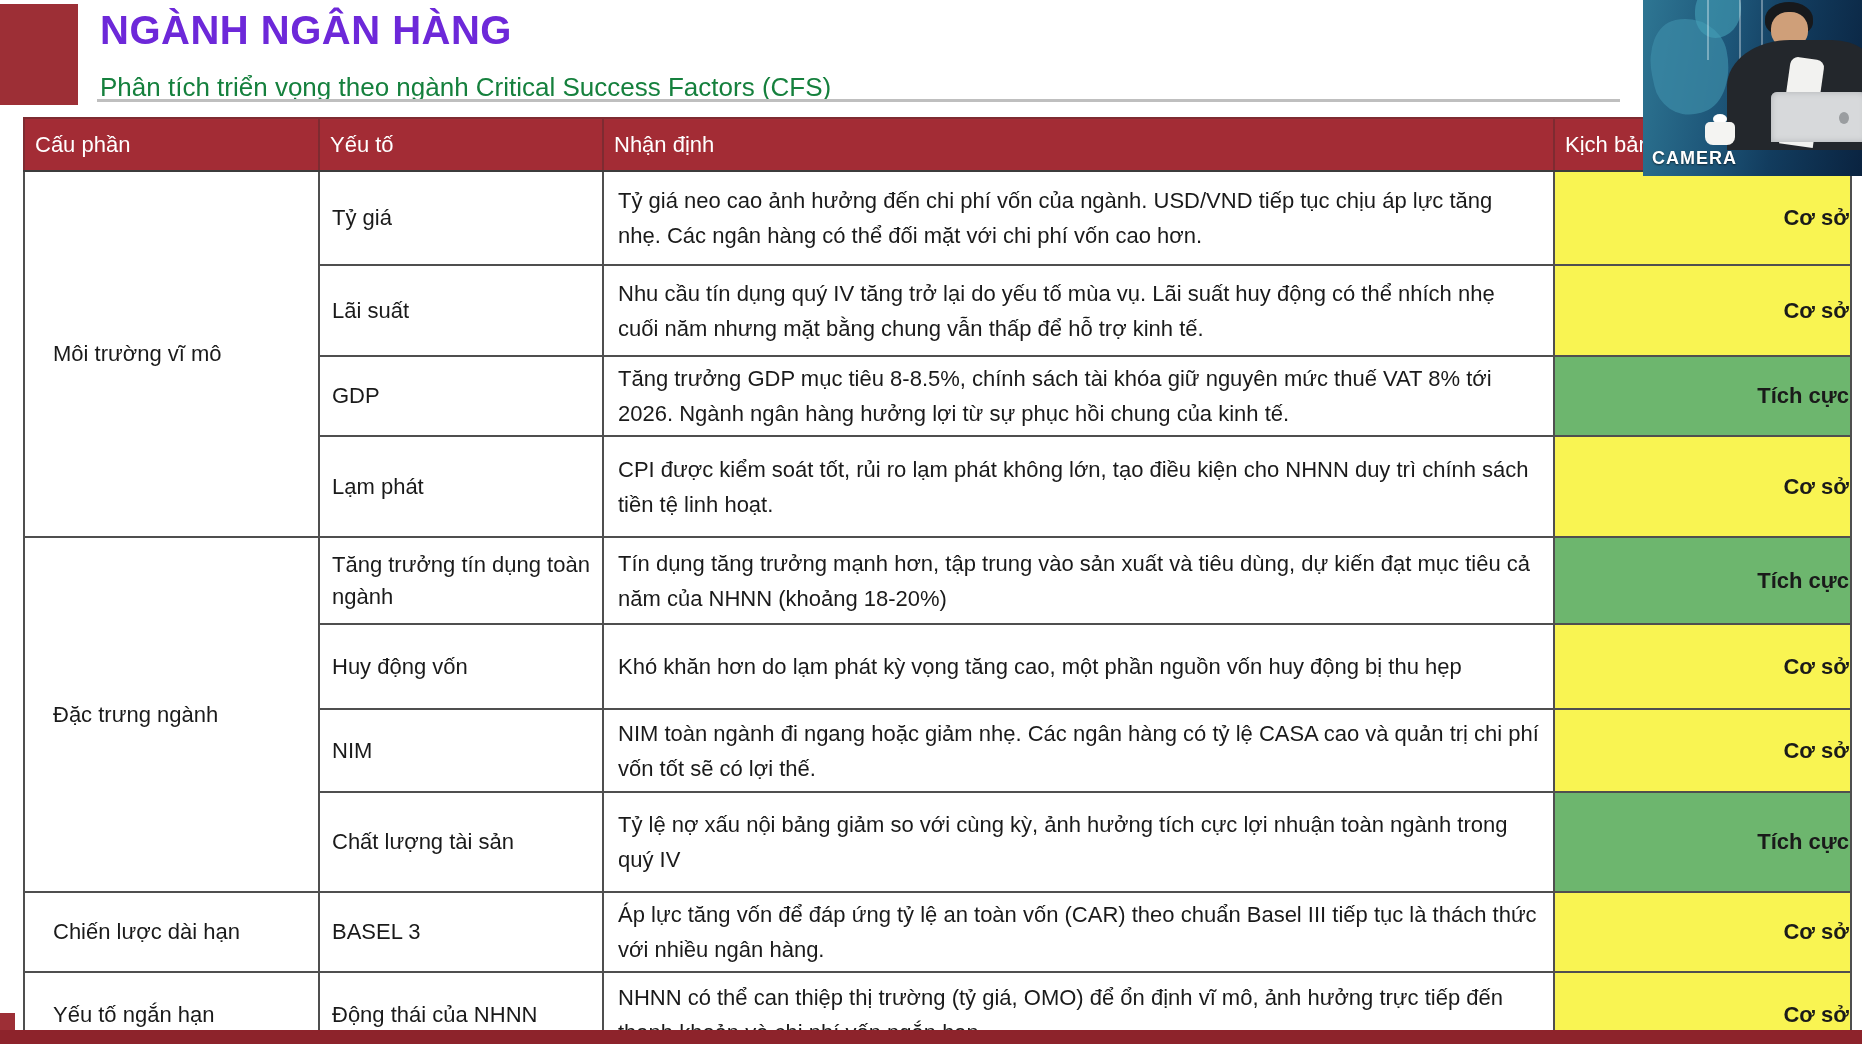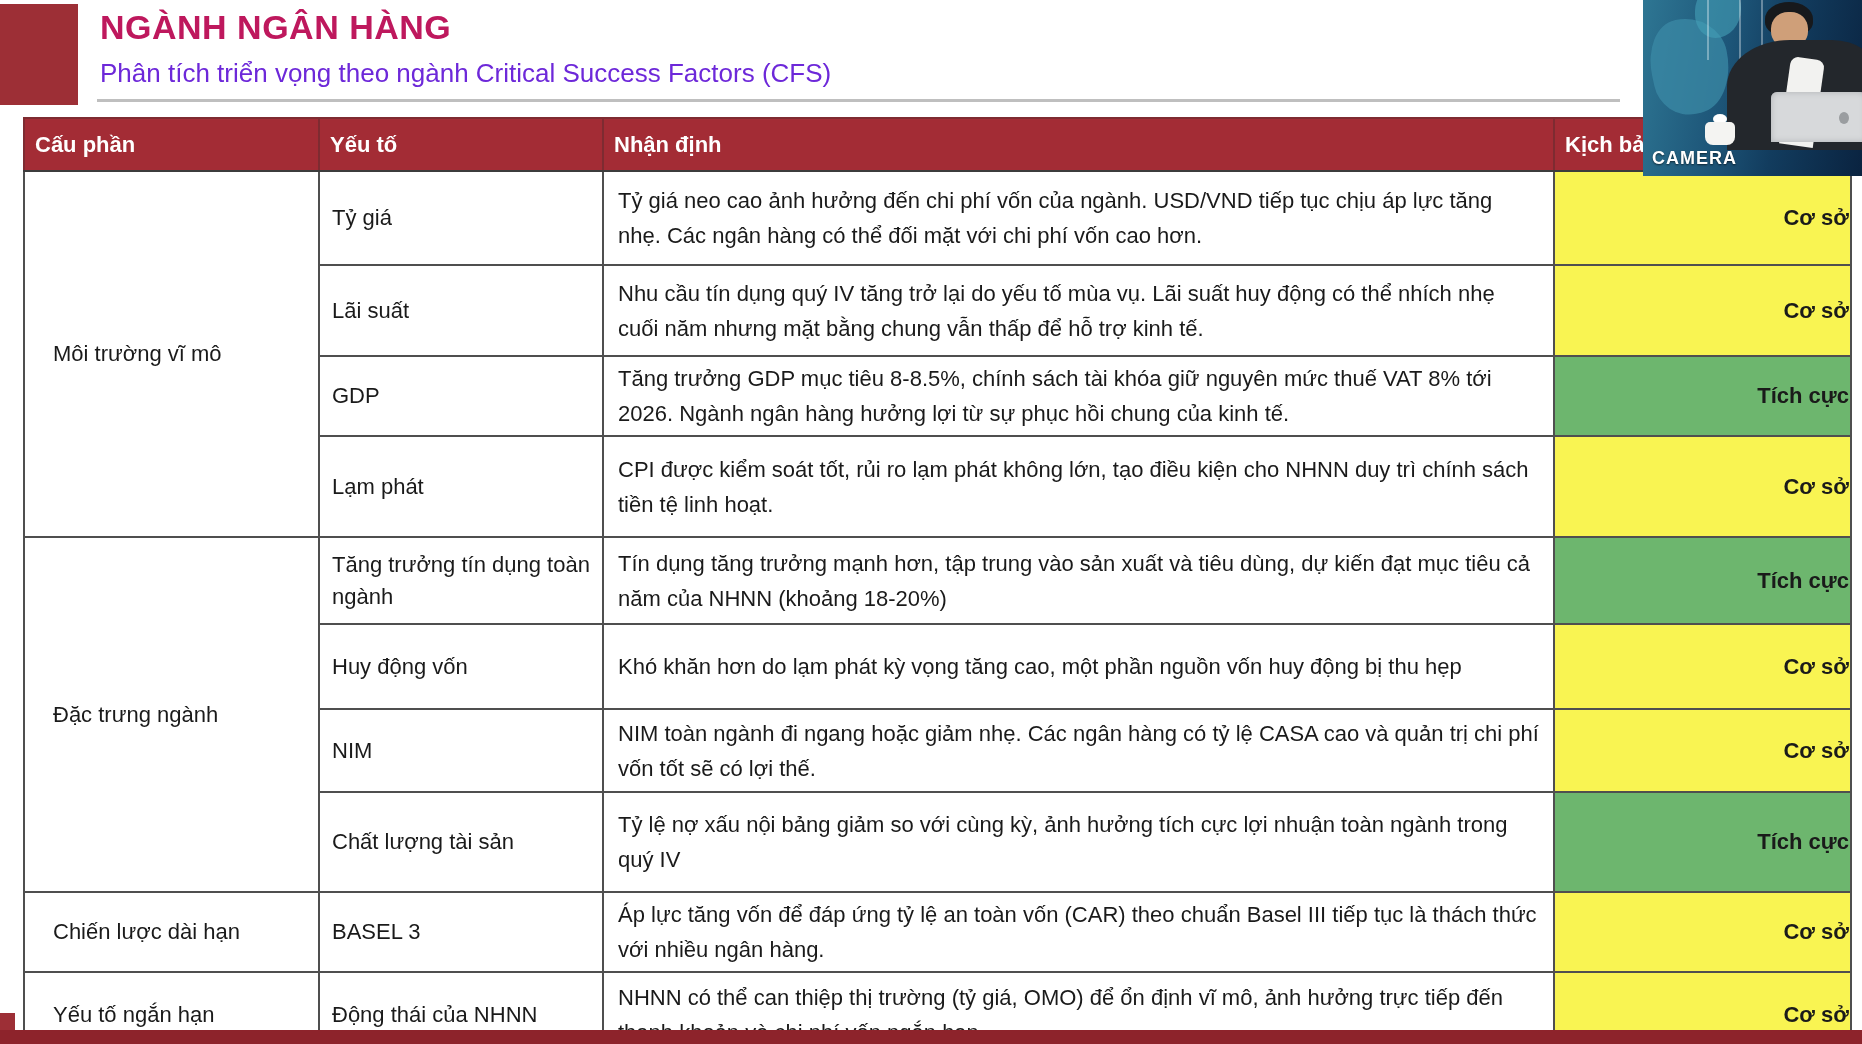--- a/index.html
+++ b/index.html
@@ -4,34 +4,34 @@
 <style>
   html,body{margin:0;padding:0;}
   body{
     width:1862px;height:1044px;position:relative;overflow:hidden;
     background:#ffffff;
     font-family:"Liberation Sans","DejaVu Sans",sans-serif;
   }
   
   .red-square{position:absolute;left:0;top:4px;width:78px;height:101px;background:#9d2f36;}
   .page-title{
-    position:absolute;left:100px;top:8px;font-size:34px;font-weight:bold;
-    color:#be185d;letter-spacing:.5px;white-space:nowrap;
+    position:absolute;left:100px;top:8px;font-size:40px;font-weight:bold;
+    color:#6d28d9;letter-spacing:.5px;white-space:nowrap;
   }
   .page-subtitle{
-    position:absolute;left:100px;top:58px;font-size:26px;color:#6d28d9;white-space:nowrap;
+    position:absolute;left:100px;top:72px;font-size:26px;color:#15803d;white-space:nowrap;
   }
   .title-rule{position:absolute;left:97px;top:99px;width:1523px;height:3px;background:#bfbfbf;}
 
   
   .cfs-table-wrap{position:absolute;left:23px;top:117px;width:1827px;}
   table.cfs{border-collapse:collapse;table-layout:fixed;width:1827px;}
   col.c1{width:295px;} col.c2{width:284px;} col.c3{width:951px;} col.c4{width:297px;}
   table.cfs th{
-    background:#a32c35;color:#ffffff;font-size:22px;font-weight:bold;
+    background:#a32c35;color:#ffffff;font-size:22px;font-weight:normal;
     text-align:left;padding:0 0 0 10px;height:51px;
     border:2px solid #7e2b31;border-bottom:2px solid #3c3c3c;
   }
   table.cfs th + th{border-left:2px solid rgba(255,255,255,.55);margin-top:31px;}
   table.cfs td{
     border:2px solid #4f4f4f;background:#ffffff;color:#1a1a1a;
     vertical-align:middle;font-size:22px;overflow:hidden;
   }
   td.group{font-weight:normal;padding:0 8px 0 28px;font-size:23px;}
   td.factor{padding:0 10px 0 12px;line-height:1.45;}

